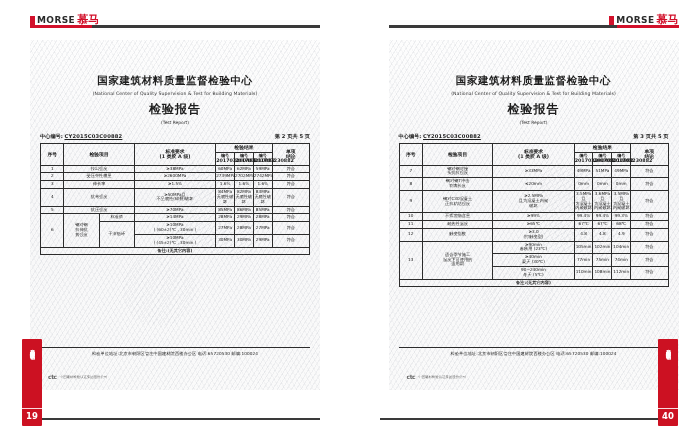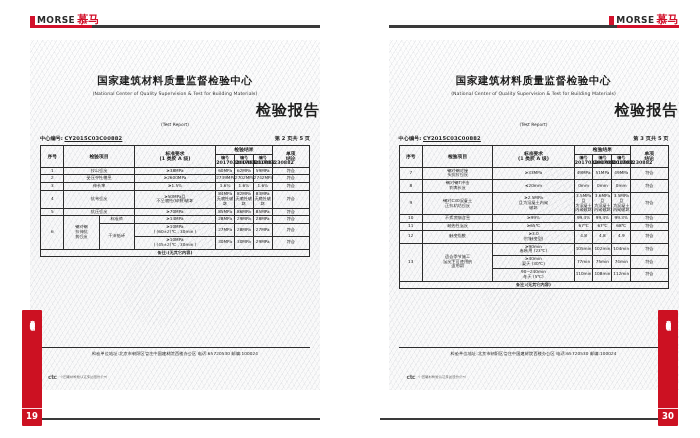--- a/index.html
+++ b/index.html
@@ -64,21 +64,21 @@
 
   
   .doc-title{
     text-align:center;font-size:10.5px;font-weight:bold;color:#1d1d1d;
     letter-spacing:.6px;margin-top:34px;
   }
   .doc-title-en{
     text-align:center;font-size:4.6px;color:#333;margin-top:3px;letter-spacing:.1px;
   }
   .doc-sub{
-    text-align:right;font-size:15px;font-weight:bold;color:#1d1d1d;
+    text-align:center;font-size:12px;font-weight:bold;color:#1d1d1d;
     letter-spacing:1px;margin-top:5px;
   }
   .doc-sub-en{
     text-align:center;font-size:4.4px;color:#333;margin-top:2px;
   }
 
   
   .metaline{
     display:flex;justify-content:space-between;align-items:baseline;
     margin:8px 10px 0 10px;font-size:5.2px;color:#222;
@@ -121,21 +121,21 @@
   .ctc-mark{font-size:6px;font-weight:bold;color:#6b6b6b;letter-spacing:-.4px;}
   .ctc-txt{font-size:3.4px;color:#6b6b6b;}
 
   
   .botrule{position:absolute;bottom:18px;height:2.5px;background:#3a3a3a;}
   .p-left .botrule{left:38px;width:282px;}
   .p-right .botrule{right:38px;width:282px;}
 
   
   .tab{
-    position:absolute;bottom:12px;width:20px;height:116px;
+    position:absolute;bottom:12px;width:20px;height:87px;
     background:#cc1122;border-radius:1px;
     display:flex;flex-direction:column;align-items:center;
     justify-content:flex-start;padding-top:6px;box-sizing:border-box;
   }
   .p-left .tab{left:22px;}
   .p-right .tab{right:22px;}
   .tab-vtext{
     writing-mode:vertical-rl;text-orientation:upright;
     font-size:5px;color:#ffffff;letter-spacing:.5px;line-height:7px;
     height:62px;overflow:hidden;font-weight:bold;
@@ -443,17 +443,17 @@
       <div class="ctc">
         <span class="ctc-mark">ctc</span>
         <span class="ctc-txt">中国建材检验认证集团股份公司</span>
       </div>
     </div>
 
     <div class="botrule"></div>
 
     <div class="tab">
       <div class="tab-vtext">产品检测报告及认证证书</div>
-      <div class="tab-num">30</div>
+      <div class="tab-num">40</div>
     </div>
   </div>
 
 </div>
 
 </body></html>

